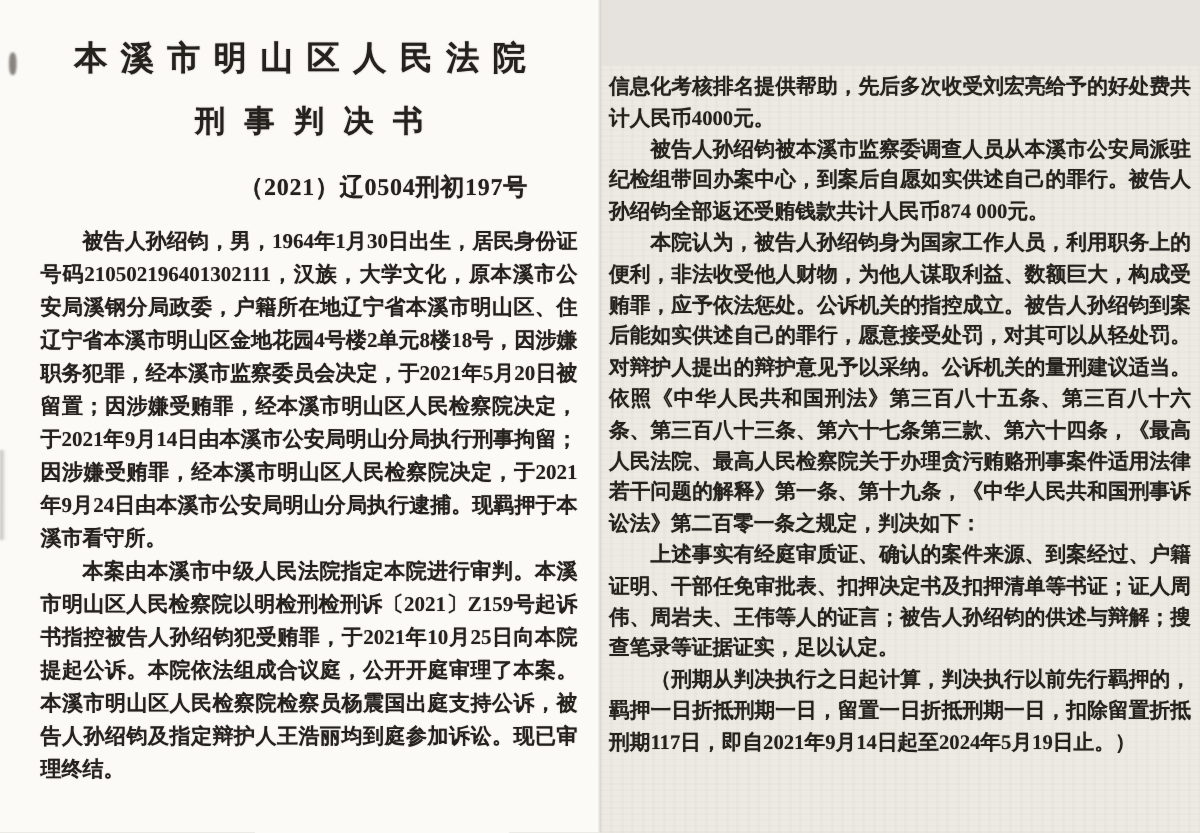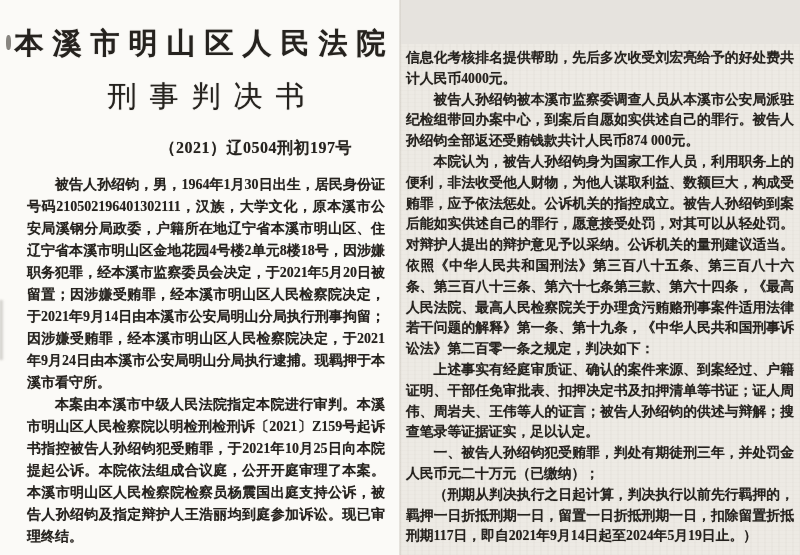--- a/index.html
+++ b/index.html
@@ -23,32 +23,32 @@
     position: relative;
     width: 400px;
     height: 555px;
     background: #fbfaf7;
     box-sizing: border-box;
     overflow: hidden;
   }
   .court-name {
     margin: 24px 0 0 0;
     text-align: center;
-    font-size: 29px;
+    font-size: 22px;
     font-weight: 700;
     letter-spacing: 9px;
     text-indent: 9px;
     white-space: nowrap;
     text-shadow: 0 0 1px rgba(40,36,30,.5);
   }
   .doc-type {
     margin: 13px 0 0 12px;
     text-align: center;
-    font-size: 29px;
-    font-weight: 400;
+    font-size: 20px;
+    font-weight: 700;
     letter-spacing: 13px;
     text-indent: 13px;
     white-space: nowrap;
     text-shadow: 0 0 1px rgba(40,36,30,.5);
   }
   .case-no {
     margin: 21px 48px 0 0;
     text-align: right;
     font-size: 16px;
     font-weight: 600;
@@ -125,19 +125,18 @@
     <div class="smudge smudge-b"></div>
     <div class="smudge smudge-c"></div>
   </div>
 
   <div class="page-right">
     <div class="body-right">
       <p>信息化考核排名提供帮助，先后多次收受刘宏亮给予的好处费共计人民币4000元。</p>
       <p class="ind">被告人孙绍钧被本溪市监察委调查人员从本溪市公安局派驻纪检组带回办案中心，到案后自愿如实供述自己的罪行。被告人孙绍钧全部返还受贿钱款共计人民币874 000元。</p>
       <p class="ind">本院认为，被告人孙绍钧身为国家工作人员，利用职务上的便利，非法收受他人财物，为他人谋取利益、数额巨大，构成受贿罪，应予依法惩处。公诉机关的指控成立。被告人孙绍钧到案后能如实供述自己的罪行，愿意接受处罚，对其可以从轻处罚。对辩护人提出的辩护意见予以采纳。公诉机关的量刑建议适当。依照《中华人民共和国刑法》第三百八十五条、第三百八十六条、第三百八十三条、第六十七条第三款、第六十四条，《最高人民法院、最高人民检察院关于办理贪污贿赂刑事案件适用法律若干问题的解释》第一条、第十九条，《中华人民共和国刑事诉讼法》第二百零一条之规定，判决如下：</p>
       <p class="ind">上述事实有经庭审质证、确认的案件来源、到案经过、户籍证明、干部任免审批表、扣押决定书及扣押清单等书证；证人周伟、周岩夫、王伟等人的证言；被告人孙绍钧的供述与辩解；搜查笔录等证据证实，足以认定。</p>
-      <p class="ind">一、被告人孙绍钧犯受贿罪，判处有期徒刑三年，并处罚金人民币元二十万元（已缴纳）；</p>
       <p class="ind">（刑期从判决执行之日起计算，判决执行以前先行羁押的，羁押一日折抵刑期一日，留置一日折抵刑期一日，扣除留置折抵刑期117日，即自2021年9月14日起至2024年5月19日止。）</p>
     </div>
   </div>
 
   <div class="seam"></div>
 </div>
 
 </body></html>

